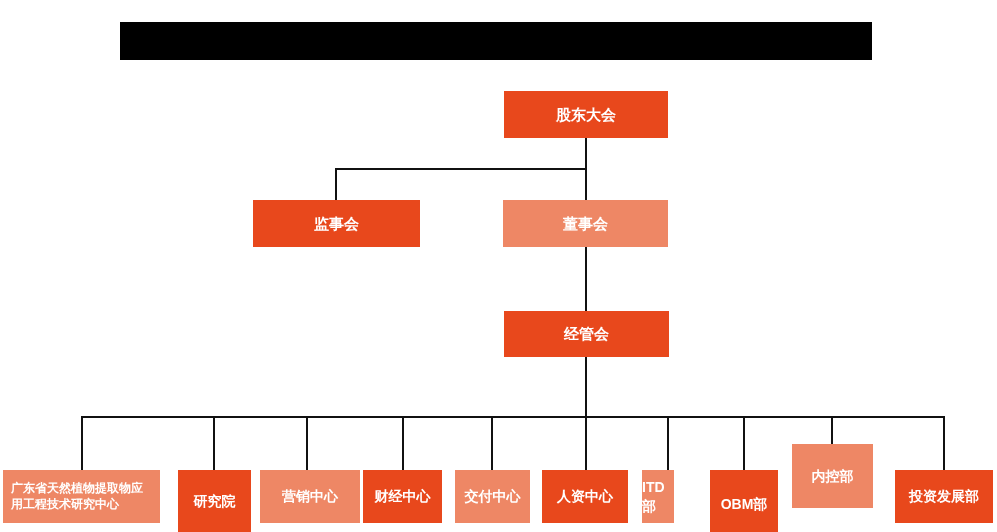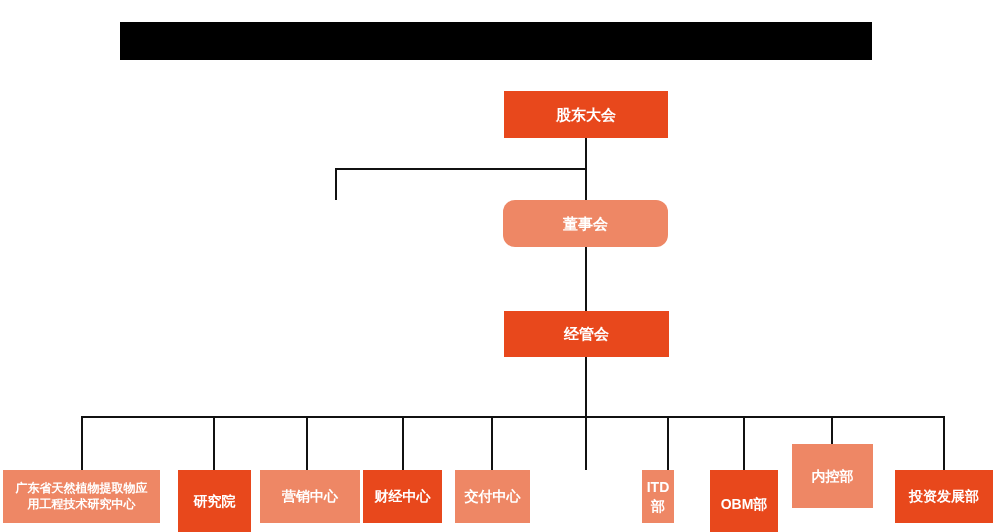--- a/index.html
+++ b/index.html
@@ -27,21 +27,20 @@
     position: absolute;
     background: #111111;
   }
   .line.v { width: 2px; }
   .line.h { height: 2px; }
   .node {
     position: absolute;
     display: flex;
     align-items: center;
     justify-content: center;
-    text-align: center;
     color: #FFFFFF;
     font-weight: bold;
     font-size: 15px;
     line-height: 1.3;
     box-sizing: border-box;
   }
   .node.primary   { background: #E8481C; }
   .node.secondary { background: #EE8765; }
   .node.small  { font-size: 14px; }
   .node.tiny   { font-size: 12px; padding: 0 8px; }
@@ -64,27 +63,29 @@
   <div class="line v" style="left:306px; top:416px; height:54px;"></div>
   <div class="line v" style="left:402px; top:416px; height:54px;"></div>
   <div class="line v" style="left:491px; top:416px; height:54px;"></div>
   <div class="line v" style="left:667px; top:416px; height:54px;"></div>
   <div class="line v" style="left:743px; top:416px; height:54px;"></div>
   <div class="line v" style="left:831px; top:416px; height:54px;"></div>
   <div class="line v" style="left:943px; top:416px; height:54px;"></div>
 
   <div class="node primary" style="left:504px; top:91px; width:164px; height:47px;">股东大会</div>
 
-  <div class="node secondary" style="left:503px; top:200px; width:165px; height:47px;border-radius:12px;">董事会</div>
+  <div class="node primary" style="left:253px; top:200px; width:167px; height:47px;">监事会</div>
+  <div class="node secondary" style="left:503px; top:200px; width:165px; height:47px;">董事会</div>
 
   <div class="node primary" style="left:504px; top:311px; width:165px; height:46px;">经管会</div>
 
   <div class="node secondary tiny" style="left:3px; top:470px; width:157px; height:53px;">广东省天然植物提取物应用工程技术研究中心</div>
   <div class="node primary small" style="left:178px; top:470px; width:73px; height:63px;">研究院</div>
   <div class="node secondary small" style="left:260px; top:470px; width:100px; height:53px;">营销中心</div>
   <div class="node primary small" style="left:363px; top:470px; width:79px; height:53px;">财经中心</div>
   <div class="node secondary small" style="left:455px; top:470px; width:75px; height:53px;">交付中心</div>
+  <div class="node primary small" style="left:542px; top:470px; width:86px; height:53px;">人资中心</div>
   <div class="node secondary small" style="left:642px; top:470px; width:32px; height:53px;">ITD部</div>
   <div class="node primary small" style="left:710px; top:470px; width:68px; height:69px;">OBM部</div>
   <div class="node secondary small" style="left:792px; top:444px; width:81px; height:64px;">内控部</div>
   <div class="node primary small" style="left:895px; top:470px; width:98px; height:53px;">投资发展部</div>
 
 </div>
 
 </body></html>

